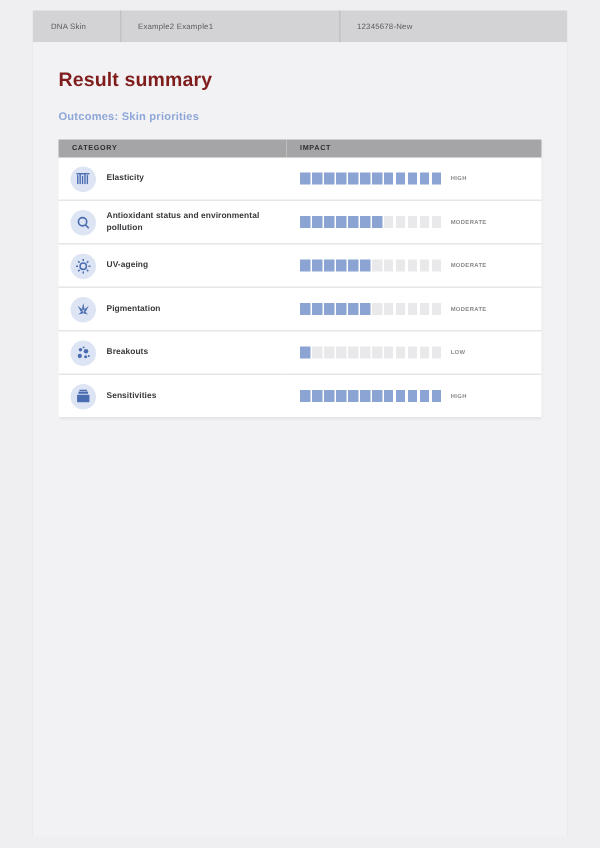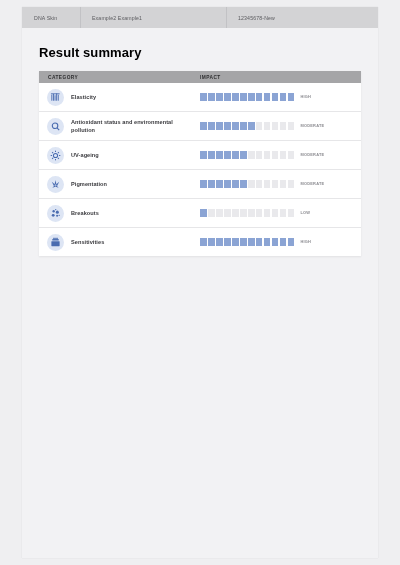--- a/index.html
+++ b/index.html
@@ -44,21 +44,21 @@
   .tb-name  { flex: 0 0 146px; padding-left: 11px; border-left: 1px solid #c2c2c5; }
   .tb-id    { flex: 1 1 auto;  padding-left: 11px; border-left: 1px solid #c2c2c5; }
 
   
   .body-area { padding: 0 17px; }
   .title {
     margin: 0;
     padding-top: 17px;
     font-size: 13px;
     font-weight: 600;
-    color: #000000;
+    color: #7f1d1d;
     letter-spacing: 0.1px;
   }
   .subtitle {
     margin: 0;
     padding-top: 13px;
     font-size: 7.4px;
     font-weight: 700;
     color: #8ea7d8;
     letter-spacing: 0.15px;
   }
@@ -149,20 +149,21 @@
 <div class="page">
 
   <div class="topbar">
     <div class="topbar-cell tb-brand">DNA Skin</div>
     <div class="topbar-cell tb-name">Example2 Example1</div>
     <div class="topbar-cell tb-id">12345678-New</div>
   </div>
 
   <div class="body-area">
     <h1 class="title">Result summary</h1>
+    <h2 class="subtitle">Outcomes: Skin priorities</h2>
 
     <table class="table">
       <thead>
         <tr>
           <th class="th-cat">CATEGORY</th>
           <th class="th-imp">IMPACT</th>
         </tr>
       </thead>
       <tbody id="table-body">
           <tr>

